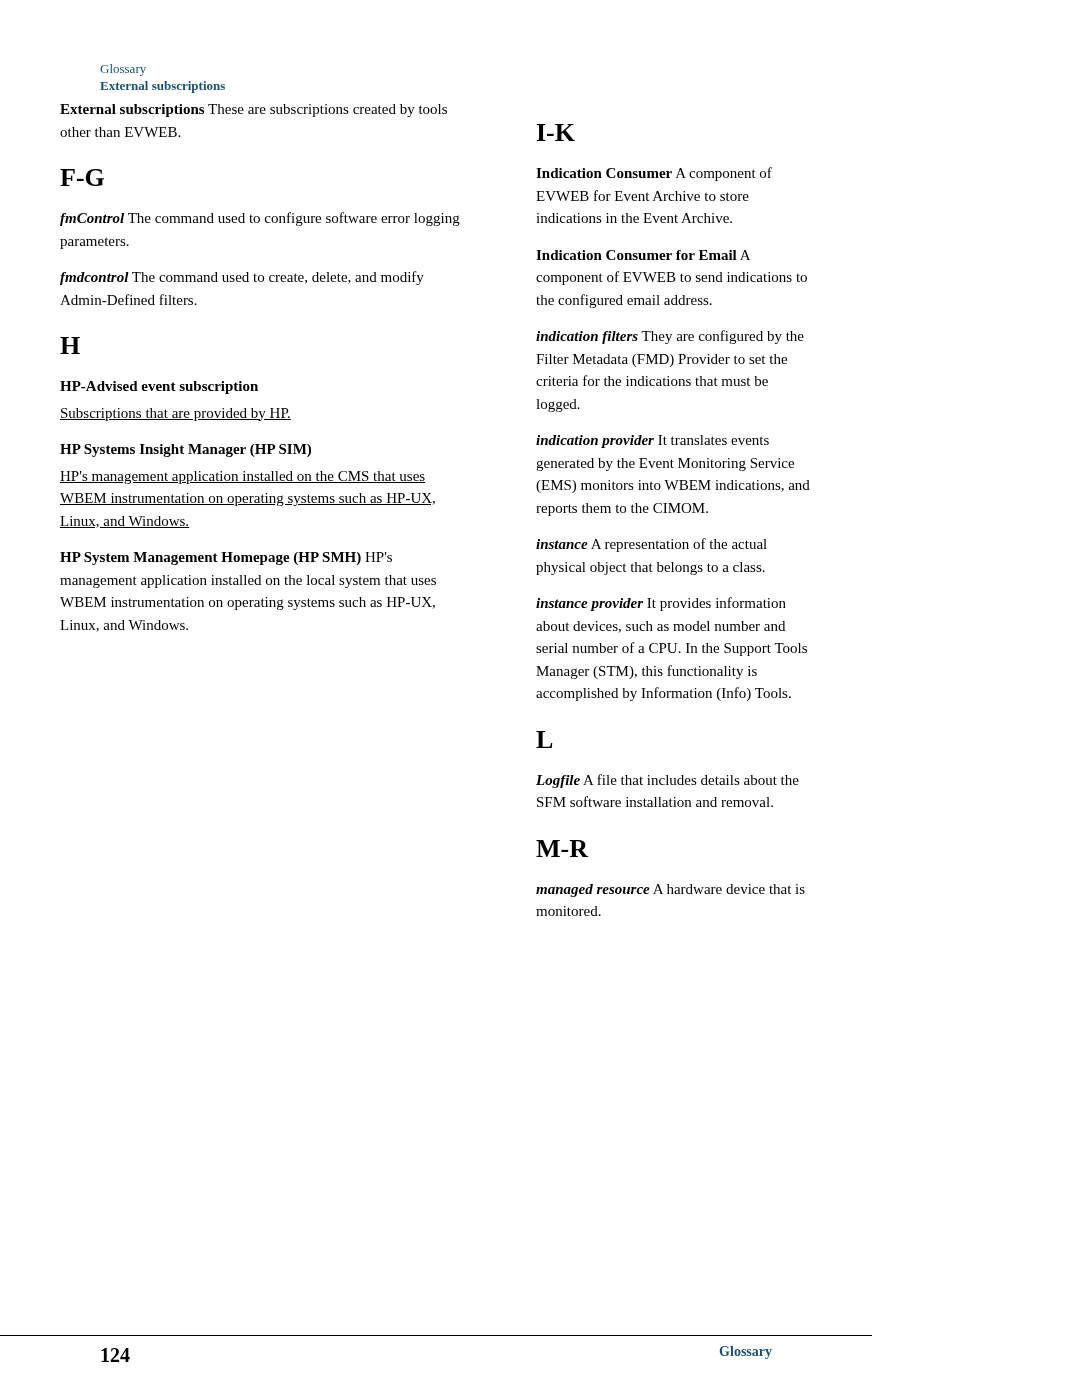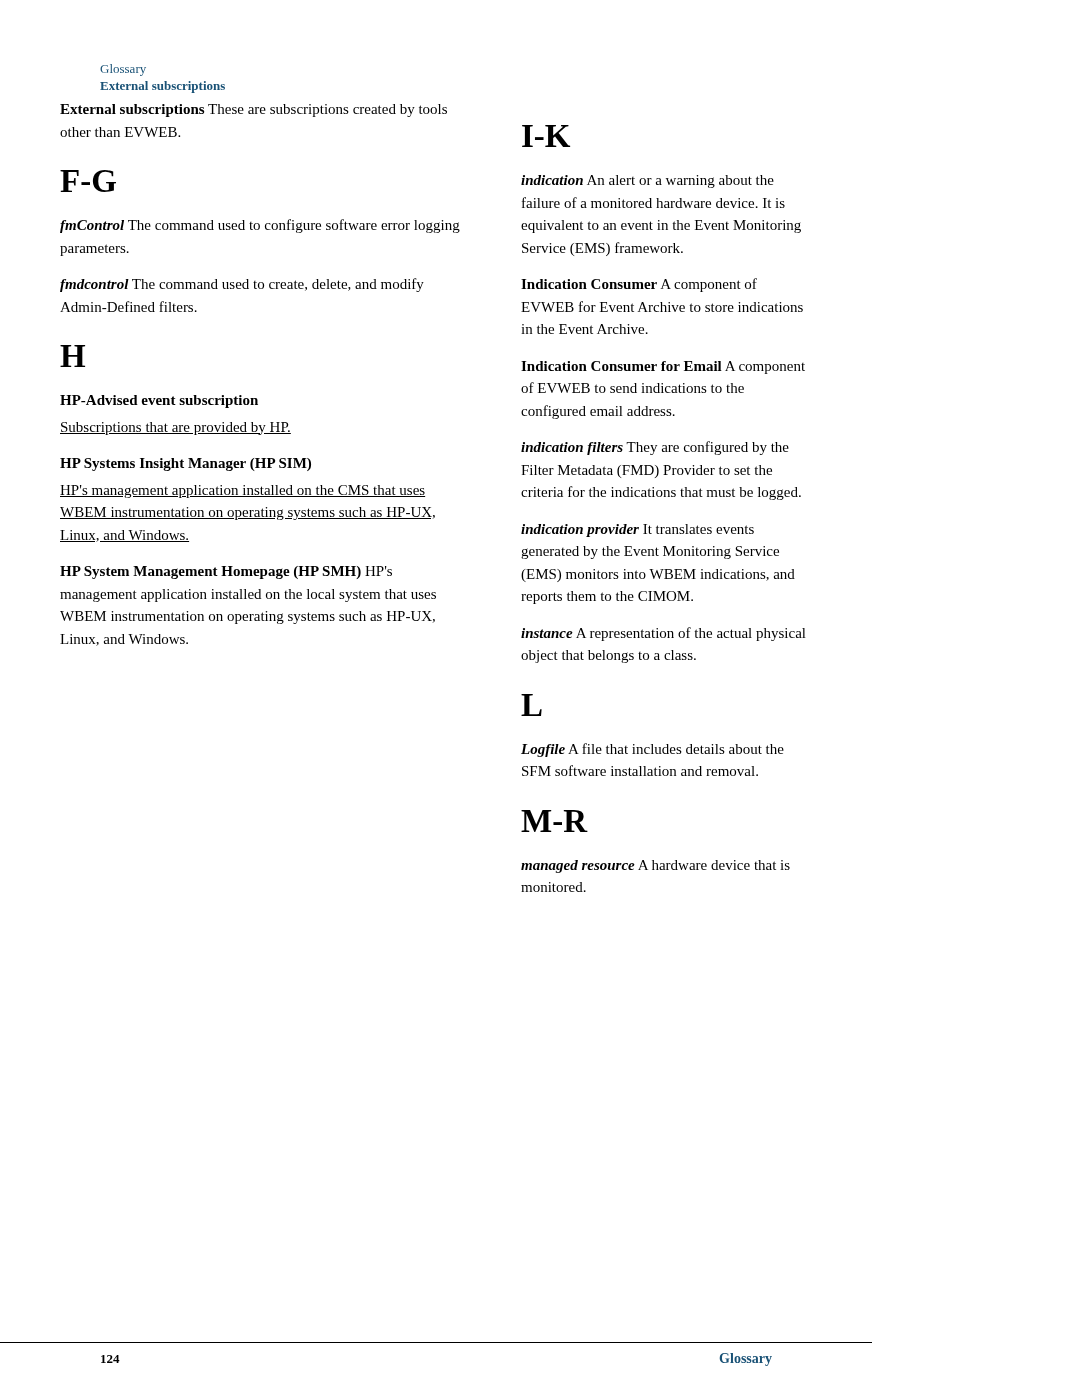--- a/index.html
+++ b/index.html
@@ -38,37 +38,37 @@
 
     .breadcrumb-current {
       color: #1a5276;
       font-size: 13px;
       font-weight: bold;
       text-decoration: none;
     }
 
     .content-area {
       display: flex;
-      gap: 1px;
+      gap: 16px;
       padding: 0 60px;
     }
 
     .left-column {
       width: 440px;
       padding-right: 40px;
       flex-shrink: 0;
     }
 
     .right-column {
       flex: 1;
       padding-left: 20px;
     }
 
     .section-header {
-      font-size: 33px;
+      font-size: 26px;
       font-weight: bold;
       margin-top: 20px;
       margin-bottom: 14px;
       font-family: "Times New Roman", Times, serif;
     }
 
     .entry {
       margin-bottom: 14px;
       line-height: 1.5;
     }
@@ -100,21 +100,21 @@
       right: 0;
       display: flex;
       justify-content: space-between;
       padding: 0 100px;
       border-top: 1px solid #000;
       padding-top: 8px;
     }
 
     .footer-page-num {
       font-weight: bold;
-      font-size: 13px;
+      font-size: 20px;
     }
 
     .footer-glossary {
       color: #1a5276;
       font-weight: bold;
       font-size: 14px;
     }
   </style>
 </head>
 <body>
@@ -165,24 +165,20 @@
         <span class="entry-term">HP System Management Homepage (HP SMH)</span>
         <span> HP's management application installed on the local system that uses WBEM instrumentation on operating systems such as HP-UX, Linux, and Windows.</span>
       </div>
 
     </div>
 
     <div class="right-column">
 
       <div class="section-header">I-K</div>
 
-      <div class="entry">
-        <span class="entry-term-italic">indication</span>
-        <span> An alert or a warning about the failure of a monitored hardware device. It is equivalent to an event in the Event Monitoring Service (EMS) framework.</span>
-      </div>
 
       <div class="entry">
         <span class="entry-term">Indication Consumer</span>
         <span> A component of EVWEB for Event Archive to store indications in the Event Archive.</span>
       </div>
 
       <div class="entry">
         <span class="entry-term">Indication Consumer for Email</span>
         <span> A component of EVWEB to send indications to the configured email address.</span>
       </div>
@@ -195,20 +191,24 @@
       <div class="entry">
         <span class="entry-term-italic">indication provider</span>
         <span> It translates events generated by the Event Monitoring Service (EMS) monitors into WBEM indications, and reports them to the CIMOM.</span>
       </div>
 
       <div class="entry">
         <span class="entry-term-italic">instance</span>
         <span> A representation of the actual physical object that belongs to a class.</span>
       </div>
 
+      <div class="entry">
+        <span class="entry-term-italic">instance provider</span>
+        <span> It provides information about devices, such as model number and serial number of a CPU. In the Support Tools Manager (STM), this functionality is accomplished by Information (Info) Tools.</span>
+      </div>
 
       <div class="section-header">L</div>
 
       <div class="entry">
         <span class="entry-term-italic">Logfile</span>
         <span> A file that includes details about the SFM software installation and removal.</span>
       </div>
 
       <div class="section-header">M-R</div>
 

